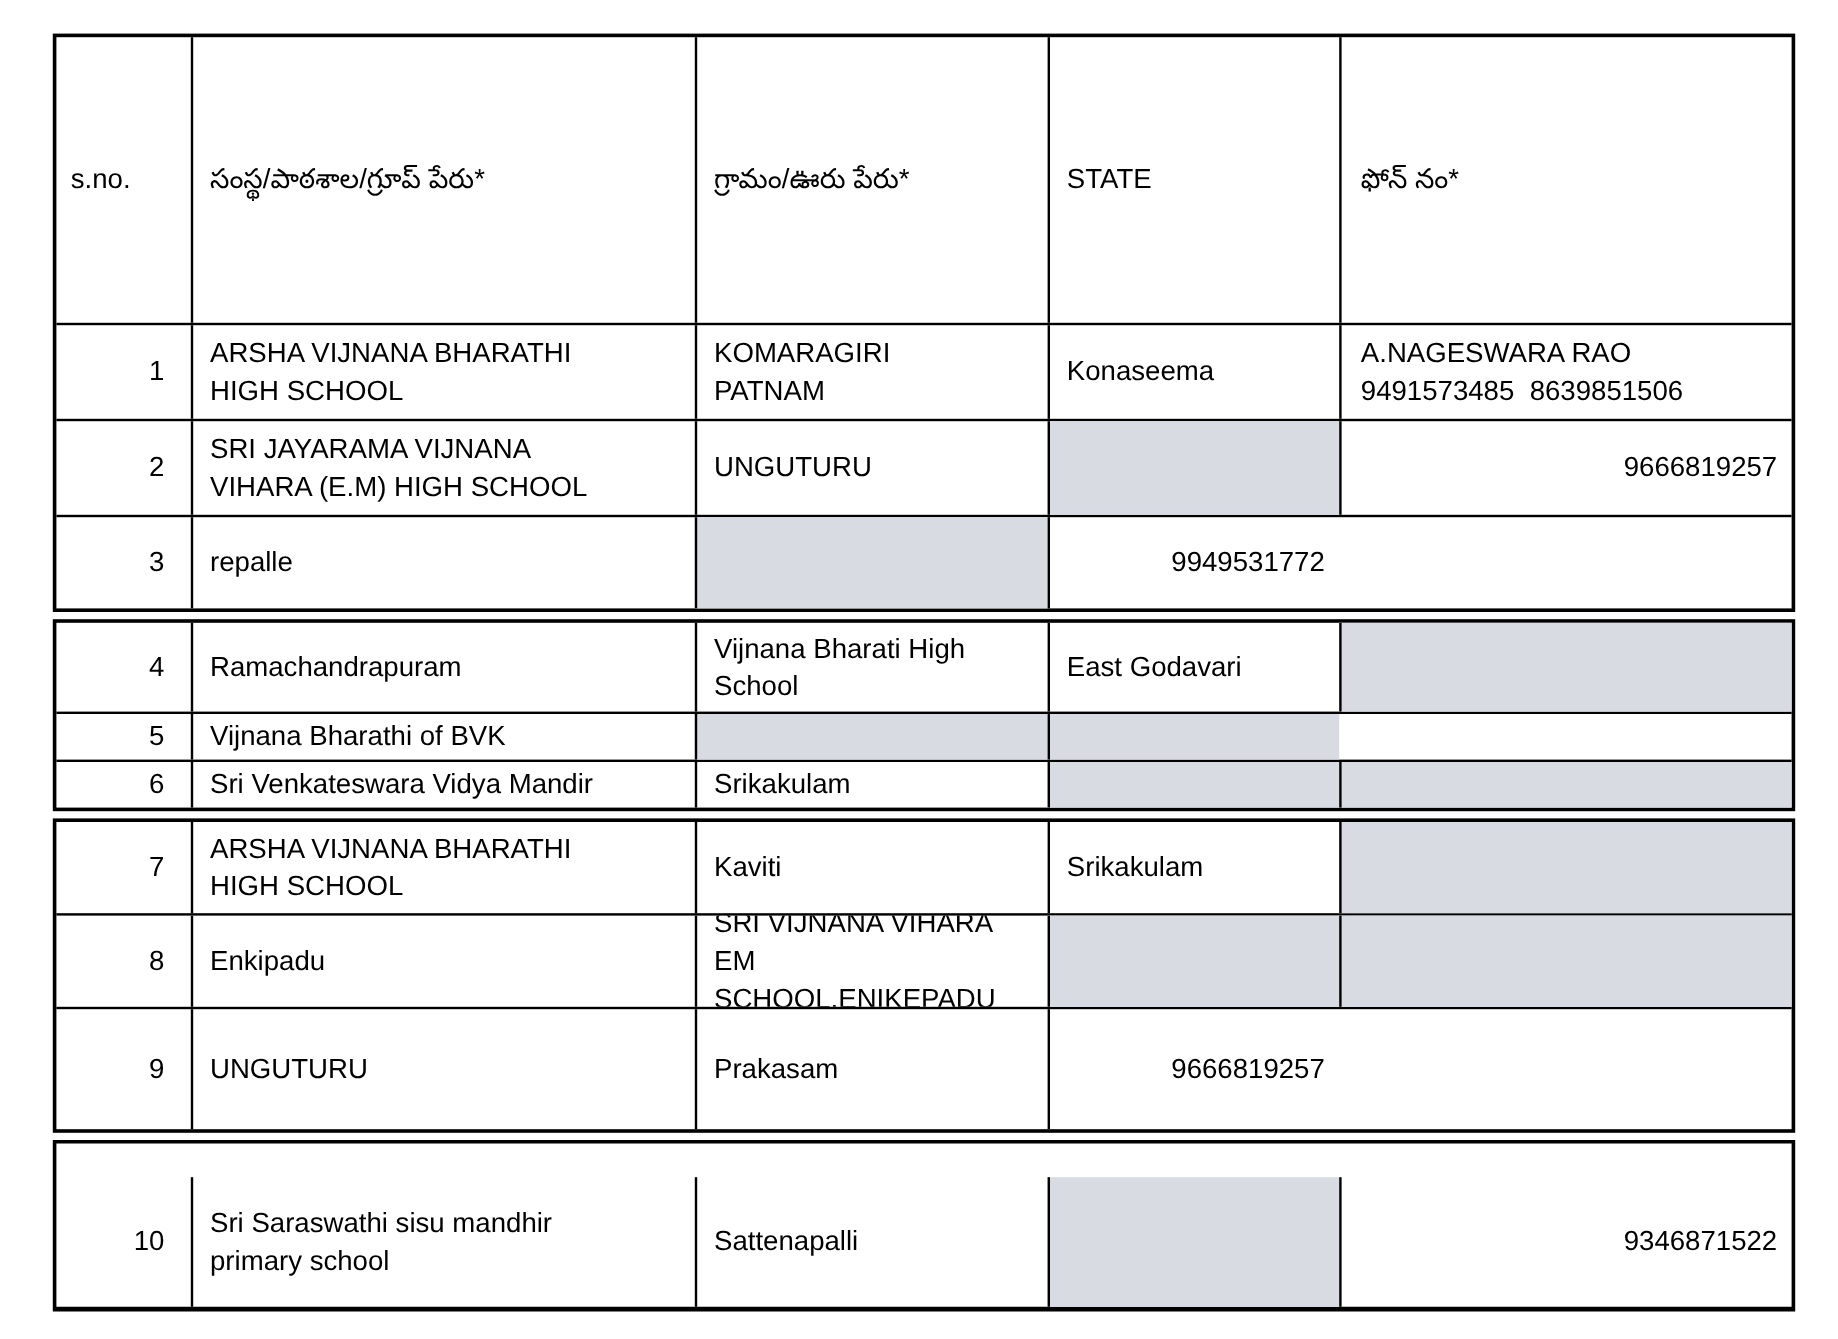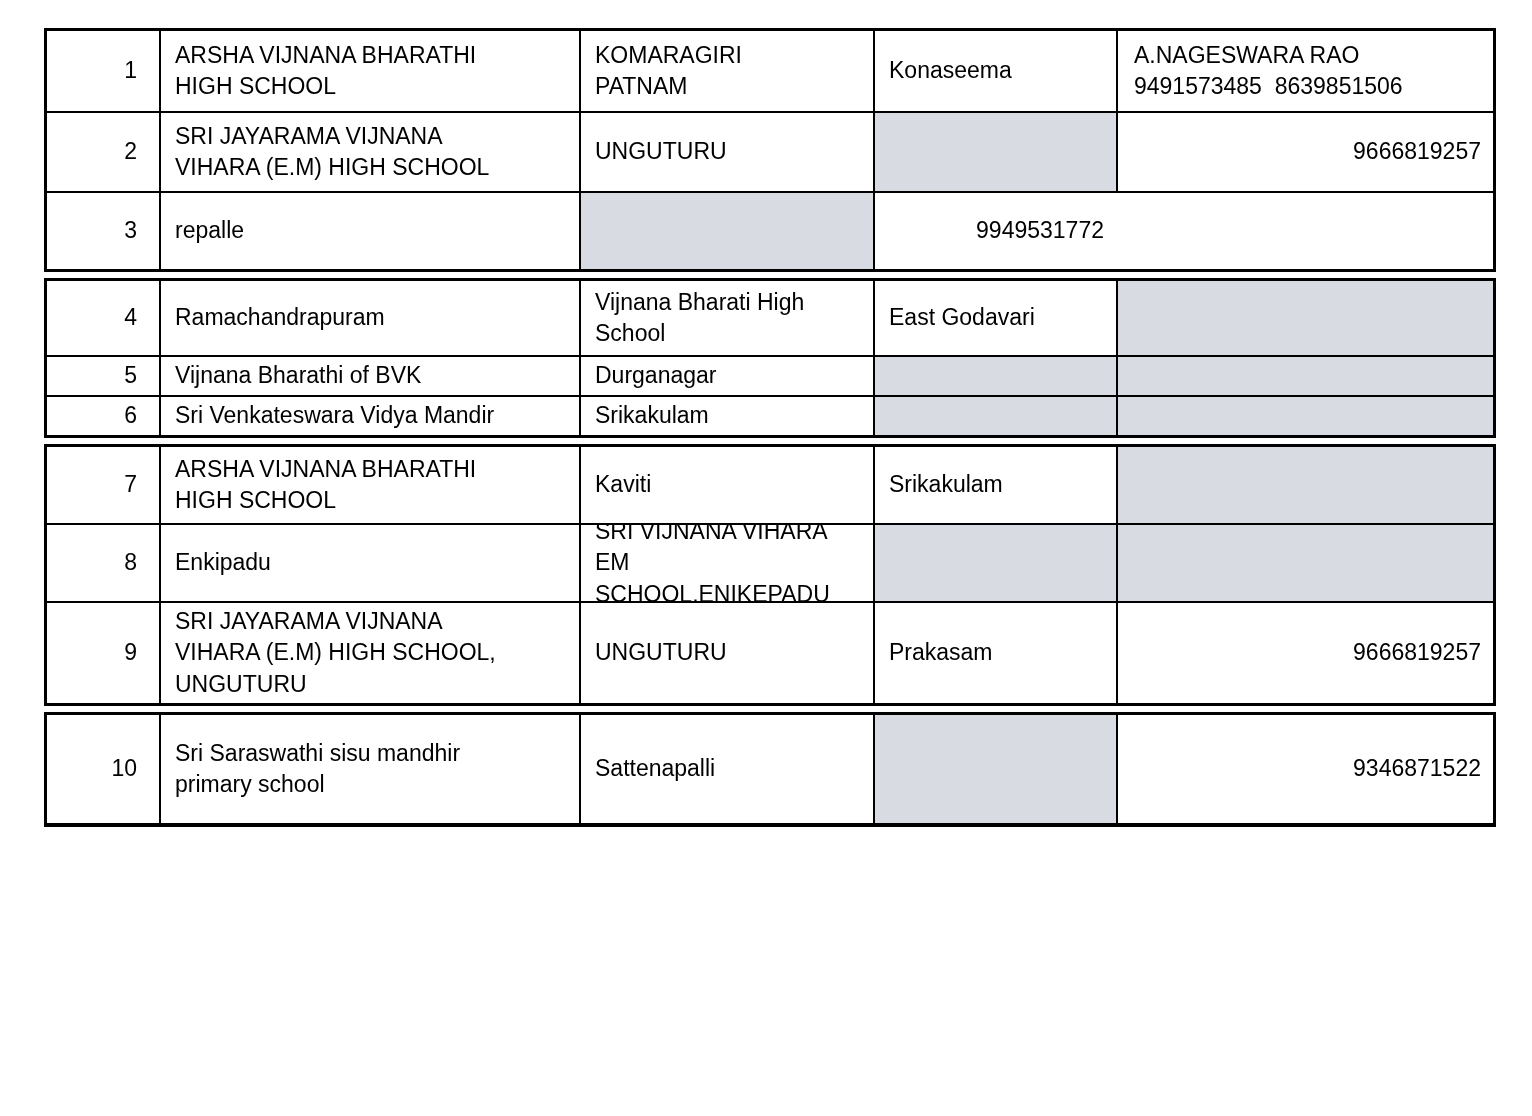--- a/index.html
+++ b/index.html
@@ -46,28 +46,35 @@
   .row.hdr-row .cell { font-size: 23px; }
   .row.hdr-row { height: 238px; }
   .row.hdr-row .sno { justify-content: flex-start; padding-left: 12px; }
   
   .h78  { height: 78px; }
   .h80  { height: 80px; }
   .h76  { height: 76px; }
   .h74  { height: 74px; }
   .h39  { height: 40px; }
   .h101 { height: 102px; }
-  .h106 { height: 108px; }
+  .h106 { height: 108px; margin-top: 28px; }
 </style>
 </head>
 <body>
 
 <div class="table-wrap">
 
   <div class="section">
+    <div class="row hdr-row">
+      <div class="cell sno">s.no.</div>
+      <div class="cell school">సంస్థ/పాఠశాల/గ్రూప్ పేరు*</div>
+      <div class="cell village">గ్రామం/ఊరు పేరు*</div>
+      <div class="cell state">STATE</div>
+      <div class="cell phone left">ఫోన్ నం*</div>
+    </div>
 
     <div class="row h80">
       <div class="cell sno">1</div>
       <div class="cell school">ARSHA VIJNANA BHARATHI HIGH SCHOOL</div>
       <div class="cell village">KOMARAGIRI PATNAM</div>
       <div class="cell state">Konaseema</div>
       <div class="cell phone left">A.NAGESWARA RAO
 9491573485  8639851506</div>
     </div>
 
@@ -92,21 +99,20 @@
       <div class="cell sno">4</div>
       <div class="cell village">Ramachandrapuram</div>
       <div class="cell school">Vijnana Bharati High School</div>
       <div class="cell state">East Godavari</div>
       <div class="cell phone empty"></div>
     </div>
 
     <div class="row h39">
       <div class="cell sno">5</div>
       <div class="cell school">Vijnana Bharathi of BVK</div>
-      <div class="cell village">Durganagar</div>
       <div class="cell state empty"></div>
       <div class="cell phone empty"></div>
     </div>
 
     <div class="row h39">
       <div class="cell sno">6</div>
       <div class="cell school">Sri Venkateswara Vidya Mandir</div>
       <div class="cell village">Srikakulam</div>
       <div class="cell state empty"></div>
       <div class="cell phone empty"></div>
@@ -125,21 +131,20 @@
     <div class="row h78">
       <div class="cell sno">8</div>
       <div class="cell village">Enkipadu</div>
       <div class="cell school">SRI VIJNANA VIHARA EM SCHOOL,ENIKEPADU</div>
       <div class="cell state empty"></div>
       <div class="cell phone empty"></div>
     </div>
 
     <div class="row h101">
       <div class="cell sno">9</div>
-      <div class="cell school">SRI JAYARAMA VIJNANA VIHARA (E.M) HIGH SCHOOL, UNGUTURU</div>
       <div class="cell village">UNGUTURU</div>
       <div class="cell state">Prakasam</div>
       <div class="cell phone">9666819257</div>
     </div>
   </div>
 
   <div class="section last">
     <div class="row h106">
       <div class="cell sno">10</div>
       <div class="cell school">Sri Saraswathi sisu mandhir primary school</div>

